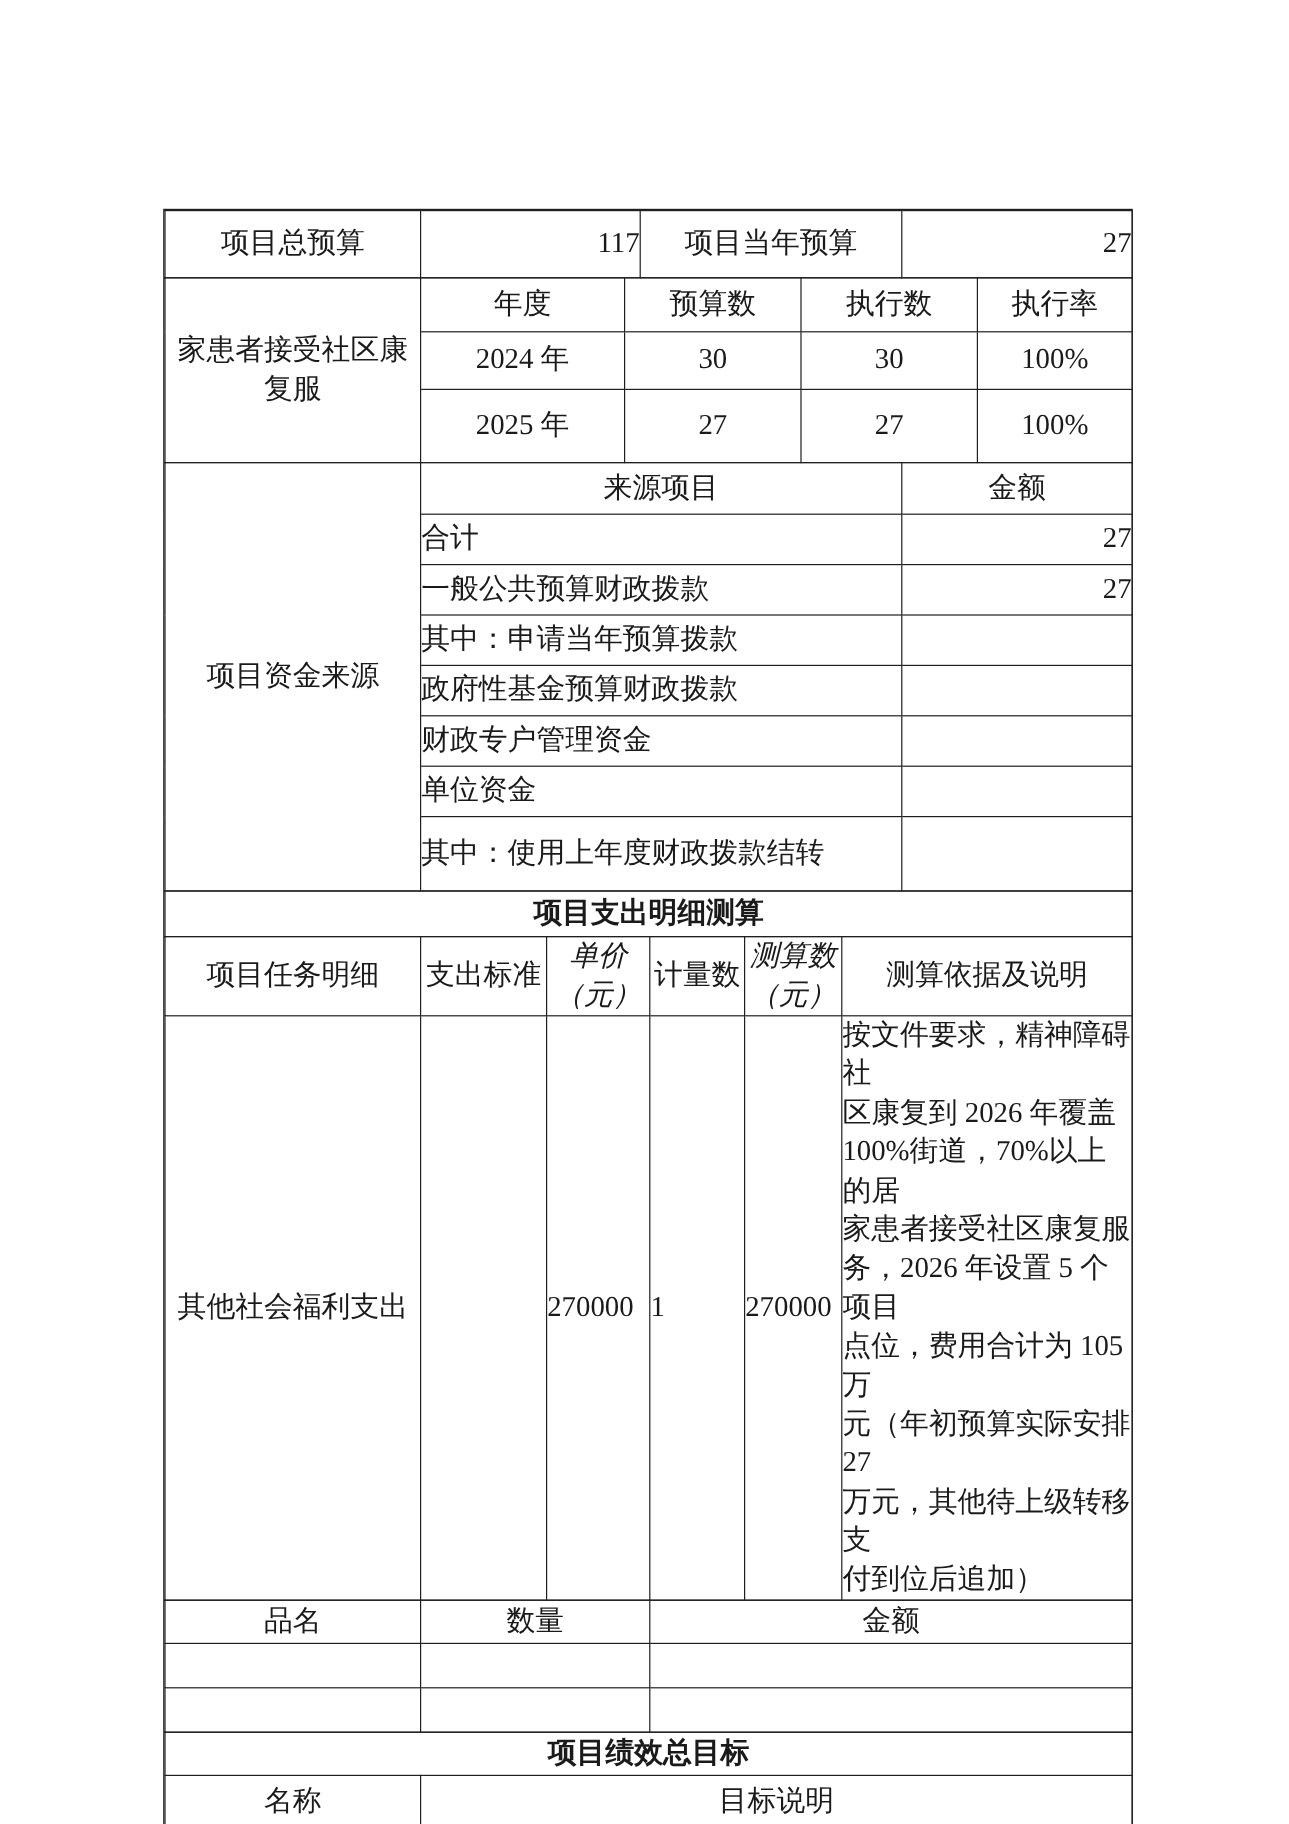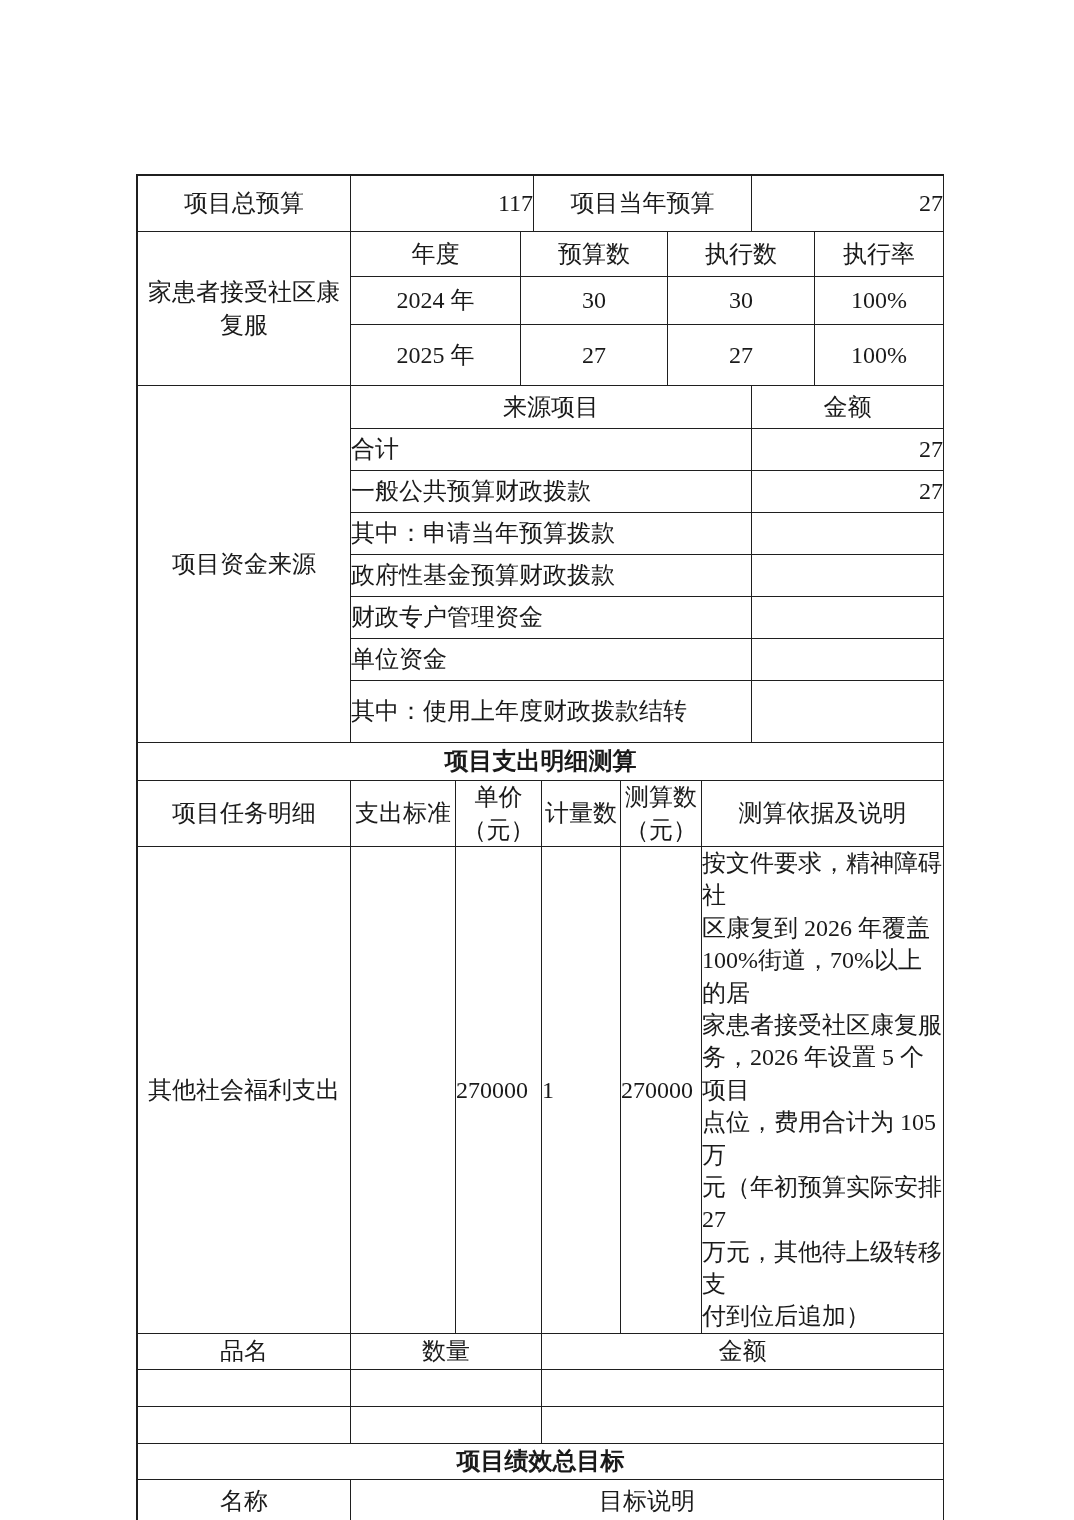--- a/index.html
+++ b/index.html
@@ -24,21 +24,21 @@
     line-height: 1.35;
     vertical-align: middle;
     overflow: hidden;
     padding: 0;
   }
   .c { text-align: center; }
   .r { text-align: right; padding-right: 6px; }
   .l { text-align: left; padding-left: 10px; }
   .ind { padding-left: 36px; }
   .bold { font-weight: bold; }
-  .pre { white-space: pre-line; }
+  .pre { white-space: pre-line; font-style: italic; }
   .num { padding-left: 5px; text-align: left; margin-top: 40px; }
   .basis {
     text-align: left; vertical-align: middle;
     padding: 6px 6px 6px 8px;
     line-height: 31px;
     white-space: pre-line;
   }
 </style>
 </head>
 <body>

